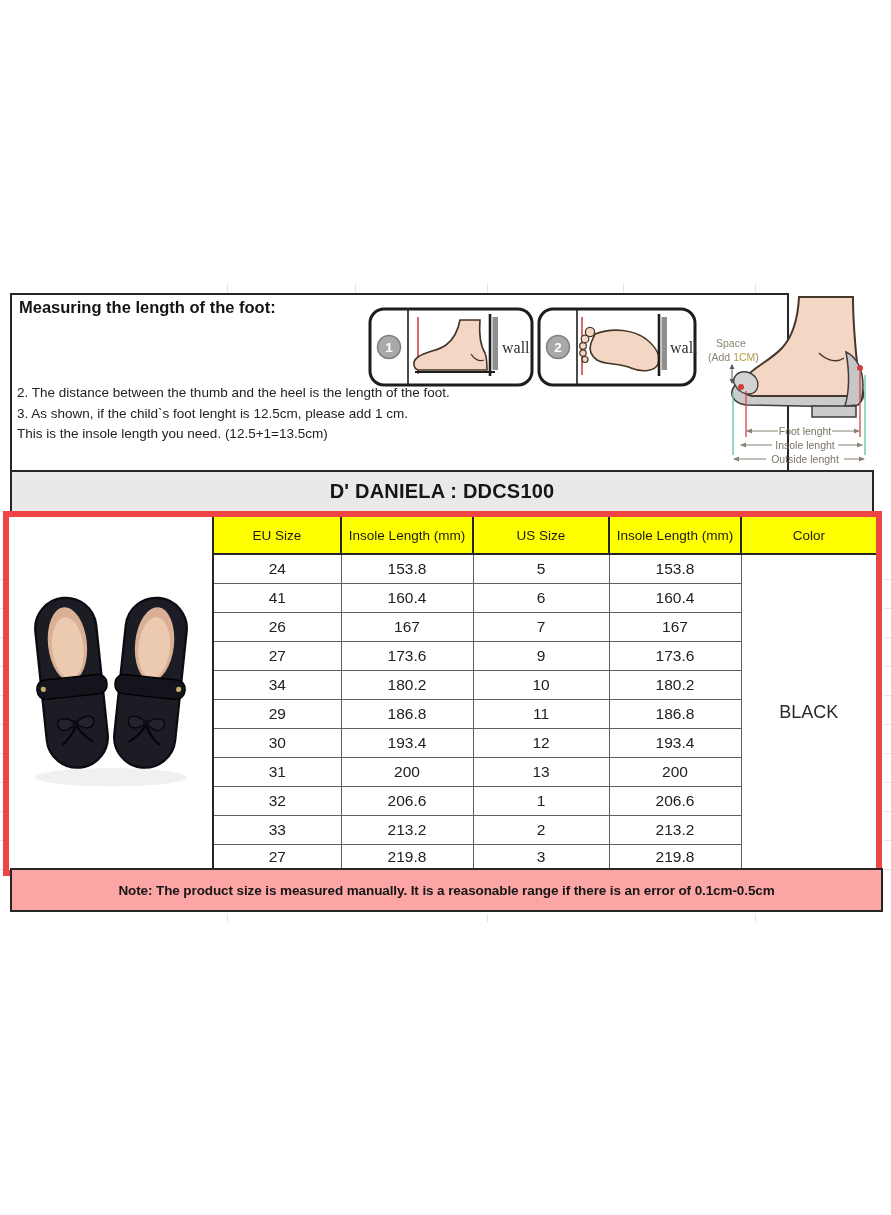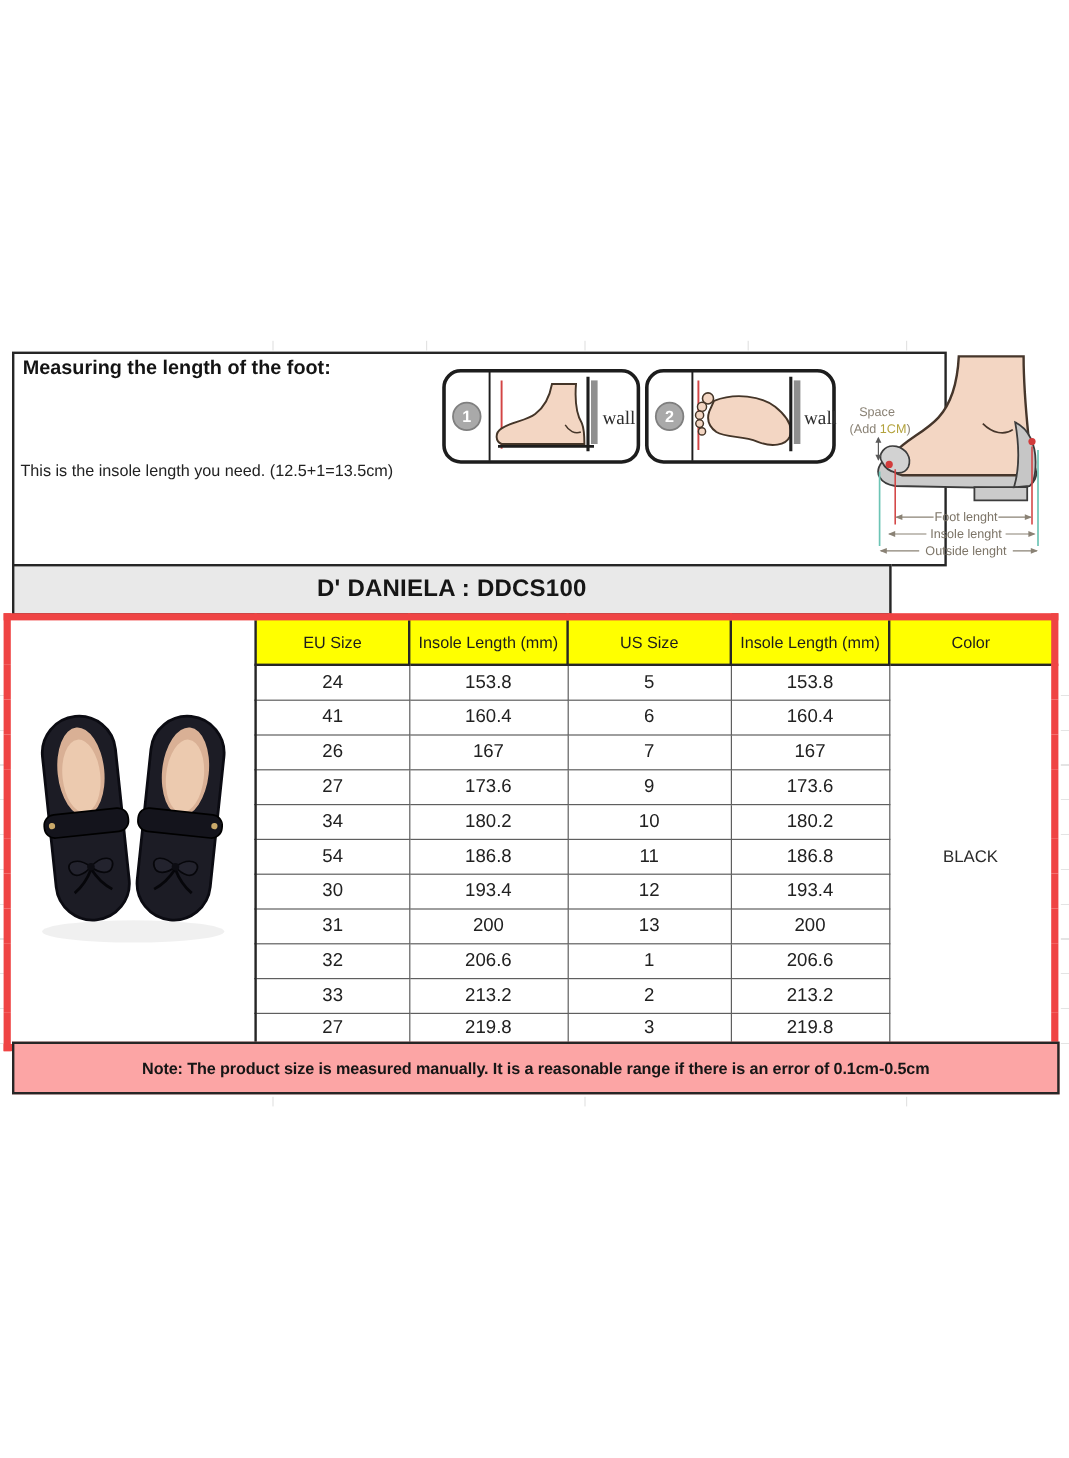--- a/index.html
+++ b/index.html
@@ -15,40 +15,40 @@
   .measure-title {
     position:absolute; left:7px; top:3px; font-size:16.5px; font-weight:bold; color:#141414;
   }
   .steps { position:absolute; left:5px; top:88px; font-size:13.5px; line-height:20.5px; color:#222; }
   .steps div { white-space:nowrap; }
   .diag1 { position:absolute; left:356px; top:12px; }
   .diag2 { position:absolute; left:525px; top:12px; }
   .footdiag { position:absolute; left:690px; top:0px; }
   
   .title-bar {
-    position:absolute; left:10px; top:470px; width:733px; height:43px;
+    position:absolute; left:10px; top:470px; width:864px; height:43px;
     background:#e9e9e9; border:2px solid #262626; box-sizing:border-box;
     display:flex; align-items:center; justify-content:center;
     font-size:20px; font-weight:bold; letter-spacing:0.2px; color:#161616;
   }
   
   table.size-table {
     position:absolute; left:3px; top:511px; width:873px;
     border-collapse:collapse; table-layout:fixed; border:6px solid #ef4444;
   }
   .size-table th, .size-table td { padding:0; text-align:center; vertical-align:middle; }
   .size-table .header-row { height:40px; }
   .size-table .header-row th.hdr {
     background:#ffff00; border:2px solid #262626; font-weight:normal;
     font-size:13.5px; color:#1c1c1c;
   }
   .size-table th.shoe-cell { background:#ffffff; border:2px solid #262626; }
   .size-table tr.data-row { height:29px;margin-left:48px; }
   .size-table td { border:1px solid #5f5f5f; font-size:15.5px; color:#212121; }
-  .size-table td.color-cell { font-size:14px; color:#2a2a2a; }
+  .size-table td.color-cell { font-size:18px; color:#2a2a2a; }
   
   .note-bar {
     position:absolute; left:10px; top:868px; width:873px; height:44px;
     background:#fca5a5; border:2px solid #262626; box-sizing:border-box;
     display:flex; align-items:center; justify-content:center;
     font-size:13.5px; font-weight:bold; letter-spacing:-0.1px; color:#161616;
   }
   
   .tick-col { position:absolute; width:1px; height:8px; background:#e3e3e3; }
   .tick-rows-left {
@@ -75,20 +75,22 @@
   <div class="tick-col" style="left:623px; top:284px;"></div>
   <div class="tick-col" style="left:755px; top:284px;"></div>
   <div class="tick-col" style="left:227px; top:914px;"></div>
   <div class="tick-col" style="left:487px; top:914px;"></div>
   <div class="tick-col" style="left:755px; top:914px;"></div>
 
   <section class="measure-box">
     <div class="measure-title">Measuring the length of the foot:</div>
 
     <div class="steps">
+      <div>2. The distance between the thumb and the heel is the length of the foot.</div>
+      <div>3. As shown, if the child`s foot lenght is 12.5cm, please add 1 cm.</div>
       <div>This is the insole length you need. (12.5+1=13.5cm)</div>
     </div>
 
     <svg class="diag1" width="166" height="80" viewBox="0 0 166 80">
       <rect x="2" y="2" width="162" height="76" rx="14" fill="#ffffff" stroke="#1d1d1d" stroke-width="3"></rect>
       <line x1="40" y1="3" x2="40" y2="77" stroke="#1d1d1d" stroke-width="1.6"></line>
       <circle cx="21" cy="40" r="11.5" fill="#a9a9a9" stroke="#7f7f7f" stroke-width="1.5"></circle>
       <text x="21" y="45" text-anchor="middle" font-size="13.5" font-weight="bold" fill="#ffffff">1</text>
       <line x1="50" y1="10" x2="50" y2="67" stroke="#d34444" stroke-width="1.6"></line>
       <path d="M50,63 C45,61 44,54 50,50 C59,44 70,44 78,38 C86,32 90,24 92,13 L112,13 C111,26 112,38 117,46 C119,51 119,58 119,63 Z" fill="#f3d6c3" stroke="#443528" stroke-width="1.6"></path>
@@ -240,21 +242,21 @@
       <td>9</td>
       <td>173.6</td>
     </tr>
     <tr class="data-row">
       <td>34</td>
       <td>180.2</td>
       <td>10</td>
       <td>180.2</td>
     </tr>
     <tr class="data-row">
-      <td>54</td>
+      <td>29</td>
       <td>186.8</td>
       <td>11</td>
       <td>186.8</td>
     </tr>
     <tr class="data-row">
       <td>30</td>
       <td>193.4</td>
       <td>12</td>
       <td>193.4</td>
     </tr>

